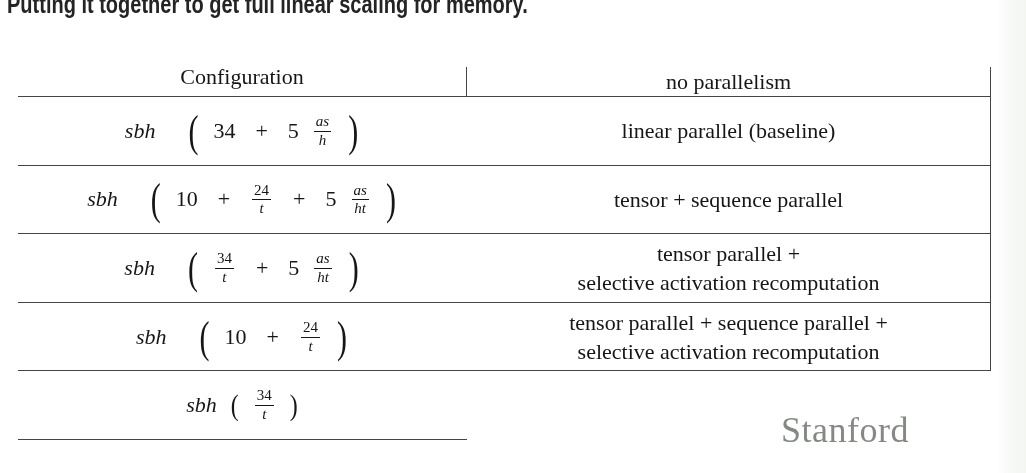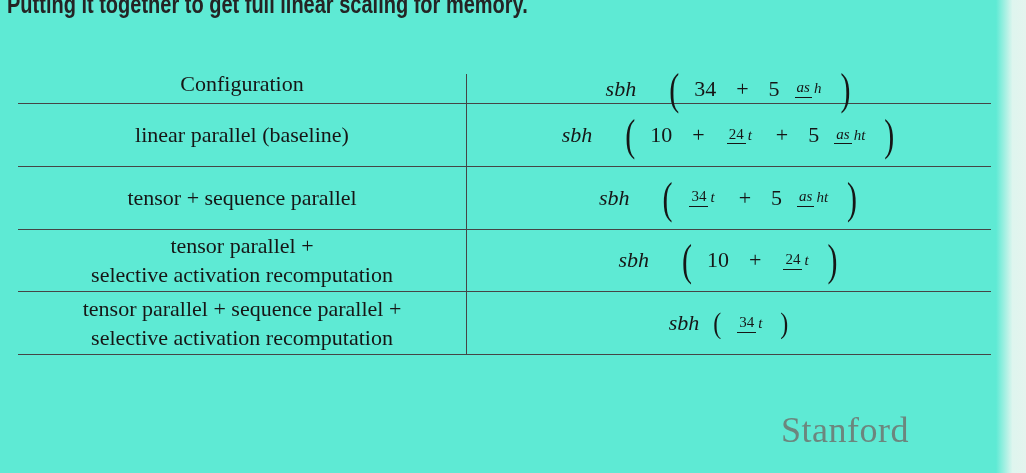--- a/index.html
+++ b/index.html
@@ -8,42 +8,42 @@
     width: 1026px;
     height: 473px;
     overflow: hidden;
     background: #e7e9e6;
     font-family: "Liberation Serif", serif;
   }
   .slide {
     position: relative;
     width: 1026px;
     height: 473px;
-    background: #5eead4;
+    background: #ffffff;
     text-decoration: underline;
   }
   
   .title {
     position: absolute;
     top: -10px;
     left: 7px;
     font-family: "Liberation Sans", sans-serif;
     font-weight: bold;
     font-size: 25px;
     line-height: 1.15;
     color: #242424;
     transform: scaleX(0.80);
     transform-origin: left top;
     white-space: nowrap;
   }
   
   .tbl {
     position: absolute;
     left: 18px;
-    top: 74px;
+    top: 67px;
     width: 973px;
     height: 344px;
     display: grid;
     grid-template-columns: 449px 524px;
     grid-template-rows: 30px repeat(5, 1fr);
     color: #161616;
   }
   .cell {
     border-bottom: 1px solid #454545;
     display: flex;
@@ -65,21 +65,21 @@
   .f-op { margin: 0 7px; }
   .f-gap { display: inline-block; width: 5px; }
   .f-paren {
     display: inline-block;
     line-height: 1;
   }
   .f-paren.big   { font-size: 30px; transform: scaleY(1.50); margin: 0 2px; }
   .f-paren.small { font-size: 24px; transform: scaleY(1.22); margin: 0 1px; }
   .f-frac {
     display: inline-flex;
-    flex-direction: row;
+    flex-direction: column;
     align-items: center;
     font-size: 15px;
     line-height: 1.12;
     margin: 16px 2px;
     vertical-align: middle;
   }
   .f-frac .f-n {
     border-bottom: 1.3px solid #161616;
     padding: 0 2px 1px 2px;
   }
@@ -110,20 +110,23 @@
 </head>
 <body>
 
 <div class="slide">
 
   <div class="title">Putting it together to get full linear scaling for memory.</div>
 
   <div class="tbl" id="tbl">
     <div class="cell left hdr">Configuration</div>
 
+  <div class="cell left cfg">
+        <div class="cfg-line">no parallelism</div>
+      </div>
       <div class="cell fla">
         <span class="f-var">sbh</span>
         <span class="f-gap"></span>
         <span class="f-paren big">(</span>
         <span class="f-num">34</span>
         <span class="f-op">+</span>
         <span class="f-num">5</span>
         <span class="f-frac">
           <span class="f-n f-it">as</span>
           <span class="f-d f-it">h</span>

